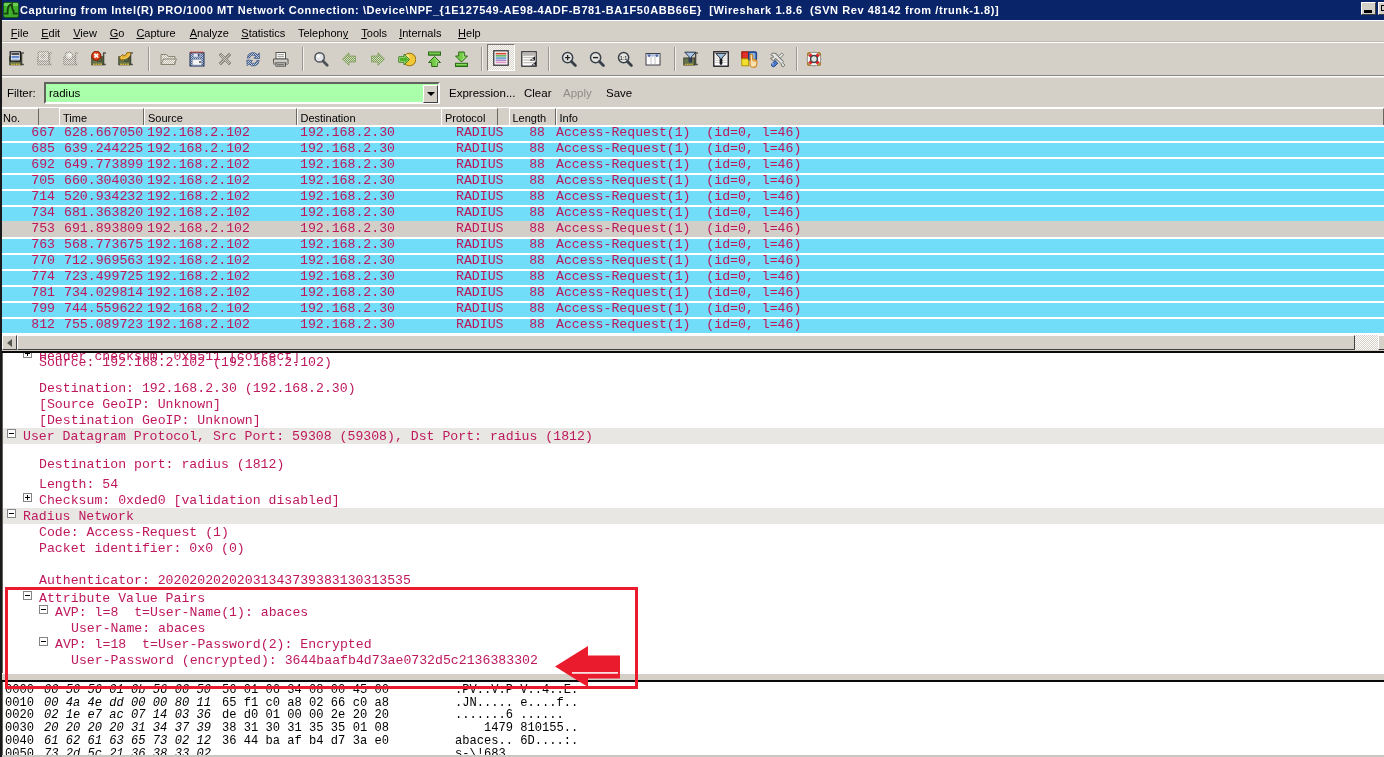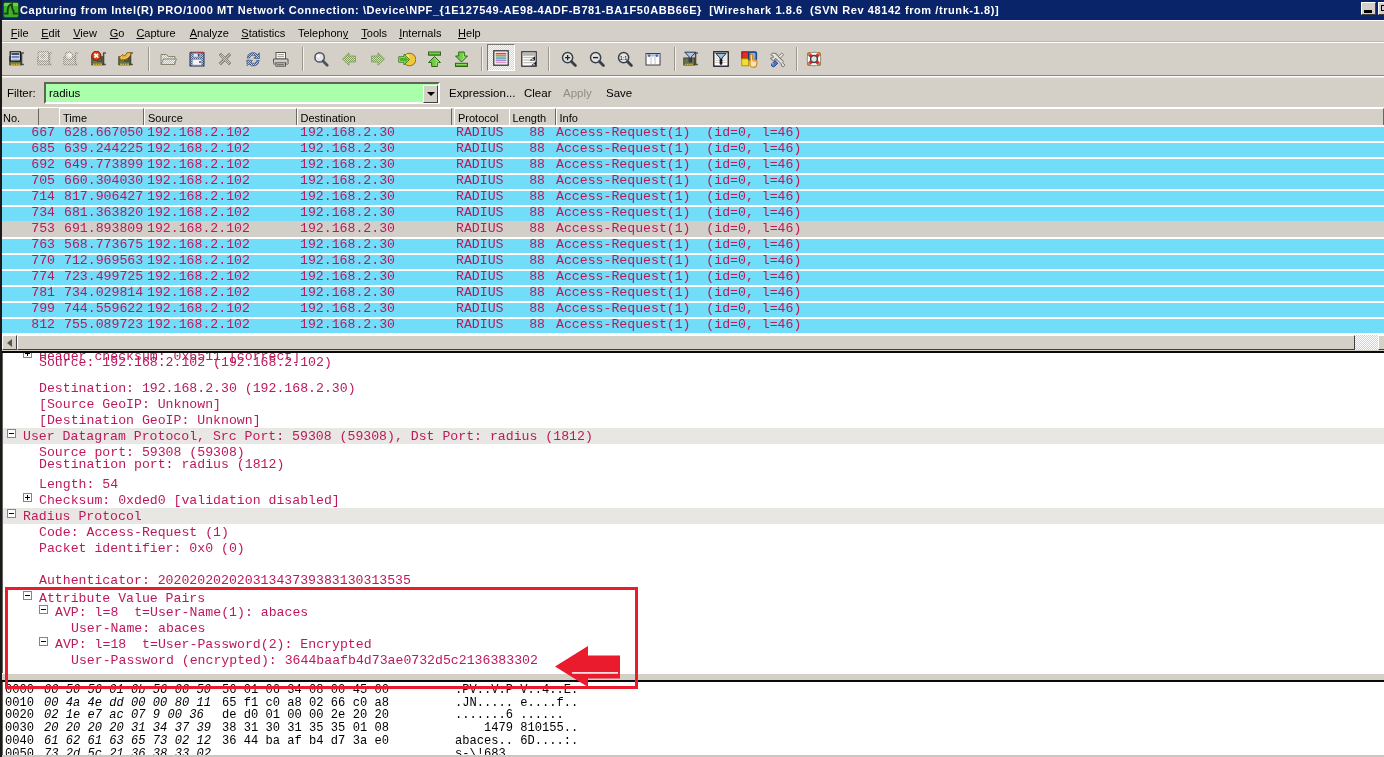--- a/index.html
+++ b/index.html
@@ -407,21 +407,21 @@
     </div>
 <div class="hc" style="left:59px;width:85px">
       <span style="left:3px">Time</span>
     </div>
 <div class="hc" style="left:144px;width:152.5px">
       <span style="left:3px">Source</span>
     </div>
 <div class="hc" style="left:296.5px;width:155.0px">
       <span style="left:3px">Destination</span>
     </div>
-<div class="hc" style="left:454px;width:57.0px">
+<div class="hc" style="left:441px;width:57.0px">
       <span style="left:3px">Protocol</span>
     </div>
 <div class="hc" style="left:508.5px;width:47.0px">
       <span style="left:3px">Length</span>
     </div>
 <div class="hc" style="left:555.5px;width:828.5px">
       <span style="left:3px">Info</span>
     </div>
 </div>
 <div class="abs" id="plist">
@@ -456,21 +456,21 @@
       <span class="pn">705</span>
       <span class="pt">660.304030</span>
       <span class="ps">192.168.2.102</span>
       <span class="pd">192.168.2.30</span>
       <span class="pp">RADIUS</span>
       <span class="pl">88</span>
       <span class="pi">Access-Request(1)  (id=0, l=46)</span>
     </div>
 <div class="prow" style="top:62px">
       <span class="pn">714</span>
-      <span class="pt">817.906427</span>
+      <span class="pt">520.934232</span>
       <span class="ps">192.168.2.102</span>
       <span class="pd">192.168.2.30</span>
       <span class="pp">RADIUS</span>
       <span class="pl">88</span>
       <span class="pi">Access-Request(1)  (id=0, l=46)</span>
     </div>
 <div class="prow" style="top:78px">
       <span class="pn">734</span>
       <span class="pt">681.363820</span>
       <span class="ps">192.168.2.102</span>
@@ -565,36 +565,33 @@
 <div class="dl" style="top:43.5px">
       <span style="left:36px">[Source GeoIP: Unknown]</span>
     </div>
 <div class="dl" style="top:59.5px">
       <span style="left:36px">[Destination GeoIP: Unknown]</span>
     </div>
 <div class="dl stripe" style="top:75.5px">
       <span class="xp" style="left:4px"><i></i></span>
       <span style="left:20px">User Datagram Protocol, Src Port: 59308 (59308), Dst Port: radius (1812)</span>
     </div>
-<div class="dl" style="top:91.5px">
-      <span style="left:36px">Source port: 59308 (59308)</span>
-    </div>
 <div class="dl" style="top:103px">
       <span style="left:36px">Destination port: radius (1812)</span>
     </div>
 <div class="dl" style="top:123.5px">
       <span style="left:36px">Length: 54</span>
     </div>
 <div class="dl" style="top:139.5px">
       <span class="xp plus" style="left:20px"><i></i><b></b></span>
       <span style="left:36px">Checksum: 0xded0 [validation disabled]</span>
     </div>
 <div class="dl stripe" style="top:155.5px">
       <span class="xp" style="left:4px"><i></i></span>
-      <span style="left:20px">Radius Protocol</span>
+      <span style="left:20px">Radius Network</span>
     </div>
 <div class="dl" style="top:171.5px">
       <span style="left:36px">Code: Access-Request (1)</span>
     </div>
 <div class="dl" style="top:187.5px">
       <span style="left:36px">Packet identifier: 0x0 (0)</span>
     </div>
 <div class="dl" style="top:219.5px">
       <span style="left:36px">Authenticator: 20202020202031343739383130313535</span>
     </div>
@@ -627,21 +624,21 @@
       <span class="ha">.PV..V.P V..4..E.</span>
     </div>
 <div class="hx" style="top:15.2px">
       <span class="ho">0010</span>
       <span class="h1">00 4a 4e dd 00 00 80 11</span>
       <span class="h2">65 f1 c0 a8 02 66 c0 a8</span>
       <span class="ha">.JN..... e....f..</span>
     </div>
 <div class="hx" style="top:27.9px">
       <span class="ho">0020</span>
-      <span class="h1">02 1e e7 ac 07 9 00 36</span>
+      <span class="h1">02 1e e7 ac 07 14 03 36</span>
       <span class="h2">de d0 01 00 00 2e 20 20</span>
       <span class="ha">.......6 ......</span>
     </div>
 <div class="hx" style="top:40.599999999999994px">
       <span class="ho">0030</span>
       <span class="h1">20 20 20 20 31 34 37 39</span>
       <span class="h2">38 31 30 31 35 35 01 08</span>
       <span class="ha">    1479 810155..</span>
     </div>
 <div class="hx" style="top:53.3px">

